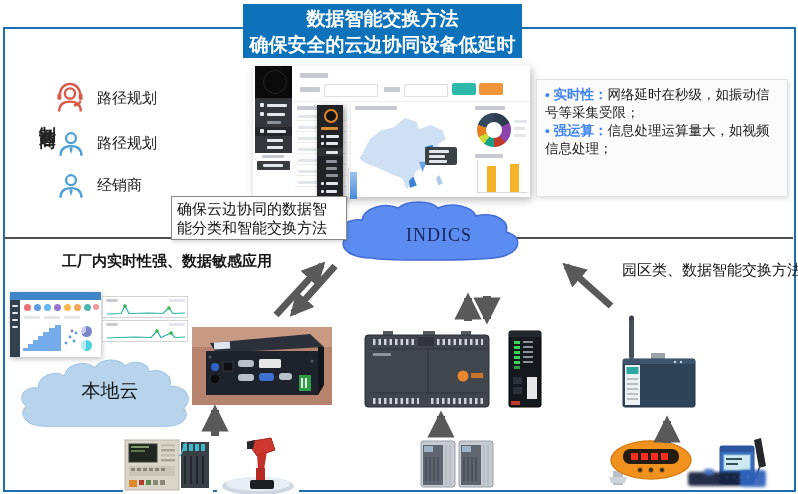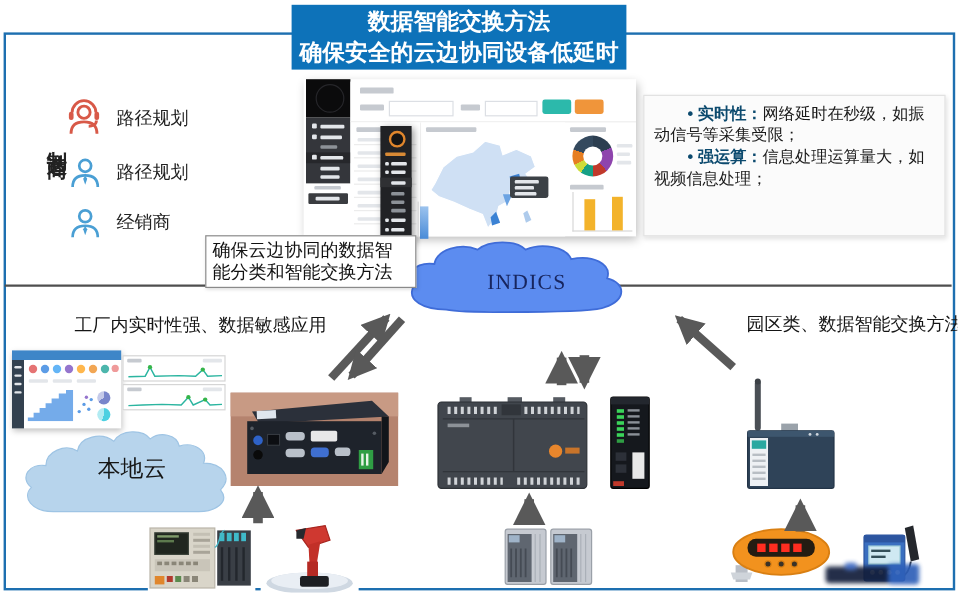--- a/index.html
+++ b/index.html
@@ -30,21 +30,21 @@
   .donut:after{content:"";position:absolute;left:9px;top:9px;width:16px;height:16px;border-radius:50%;background:#fff;}
   .btn-teal{position:absolute;background:#2cb9ab;border-radius:2px;}
   .btn-orange{position:absolute;background:#f0953a;border-radius:2px;}
   .ybar{position:absolute;background:#f3b32b;}
   .row-line{position:absolute;border-bottom:1px solid #ececec;}
 
   
   #challenge-box{left:536px;top:79px;width:252px;height:118px;background:#fbfbfb;border:1px solid #e2e2e2;
                  box-shadow:1px 2px 4px rgba(0,0,0,.12);padding:6px 8px;box-sizing:border-box;
                  font-size:13.5px;line-height:18px;color:#1a1a1a;z-index:2;}
-  #challenge-box b{color:#0c4a6e;margin-left:28px;}
+  #challenge-box b{color:#3b82f6;}
   #method-box{left:171px;top:196px;width:164px;background:#fff;border:1px solid #8a8a8a;
               box-shadow:1px 2px 3px rgba(0,0,0,.15);padding:2px 5px;font-size:15px;line-height:19px;color:#111;z-index:4;}
 
   
   #indics{left:333px;top:200px;width:212px;height:62px;z-index:3;}
   #indics .cloud-label{position:absolute;left:0;top:25px;width:100%;text-align:center;
         font-family:"Liberation Serif","DejaVu Serif",serif;font-size:18px;color:#17255e;letter-spacing:1px;}
   #localcloud{left:14px;top:349px;width:192px;height:84px;z-index:2;}
   #localcloud-label{left:14px;top:378px;width:192px;text-align:center;font-size:19px;color:#151515;z-index:3;}
 
@@ -231,21 +231,21 @@
     <line x1="4" y1="238" x2="793" y2="238" stroke="#4f4f4f" stroke-width="2"></line>
   </svg>
 
   <div id="indics" class="abs">
     <svg width="212" height="62" viewBox="0 0 210 62">
       <path d="M38,58 C18,58 6,50 10,40 C0,30 12,18 28,20 C30,8 50,2 64,8 C74,0 96,0 104,8 C118,2 138,6 142,16 C160,12 176,20 172,32 C188,36 188,50 170,56 C160,61 50,61 38,58 Z" fill="#5c8cf0" stroke="#3f6cd8" stroke-width="1.5"></path>
     </svg>
     <div class="cloud-label">INDICS</div>
   </div>
 
-  <div class="zone-label" style="left:62px;top:262px;">工厂内实时性强、数据敏感应用</div>
+  <div class="zone-label" style="left:62px;top:252px;font-weight:bold;">工厂内实时性强、数据敏感应用</div>
   <div class="zone-label" style="left:622px;top:261px;">园区类、数据智能交换方法</div>
 
   <div class="shot" style="left:10px;top:292px;width:91px;height:65px;">
     <div class="abs" style="left:0;top:0;width:91px;height:8px;background:#3e86c8;"></div>
     <div class="abs" style="left:0;top:8px;width:10px;height:57px;background:#33414f;">
       <div class="bar lt" style="left:2px;top:5px;width:6px;height:2px;"></div>
       <div class="bar lt" style="left:2px;top:12px;width:6px;height:2px;"></div>
       <div class="bar lt" style="left:2px;top:19px;width:6px;height:2px;"></div>
       <div class="bar lt" style="left:2px;top:26px;width:6px;height:2px;"></div>
     </div>

